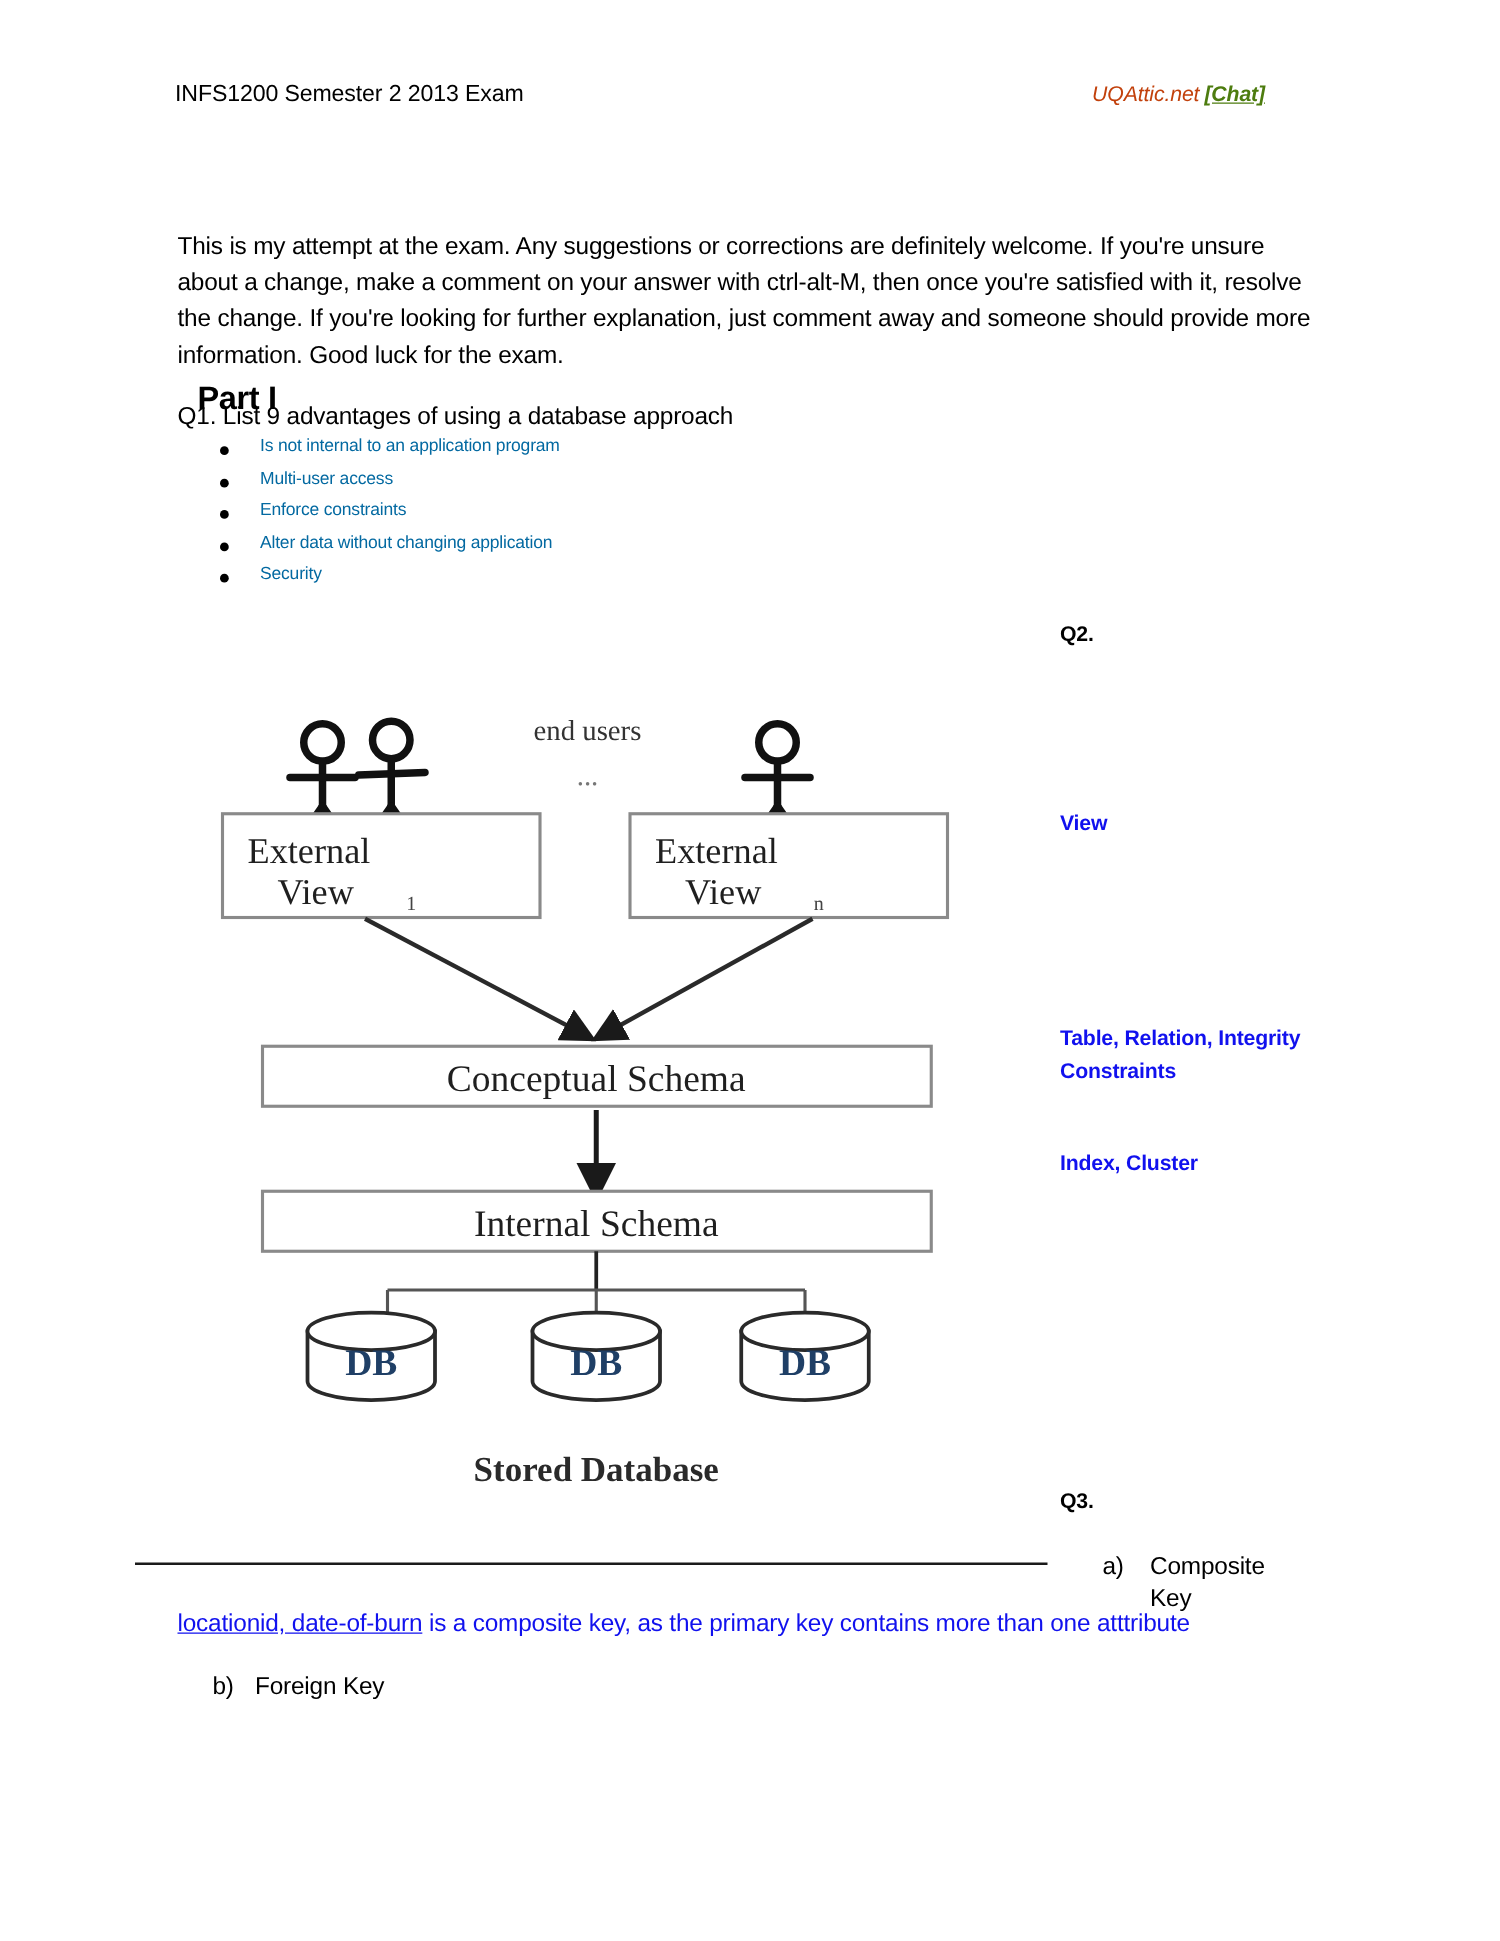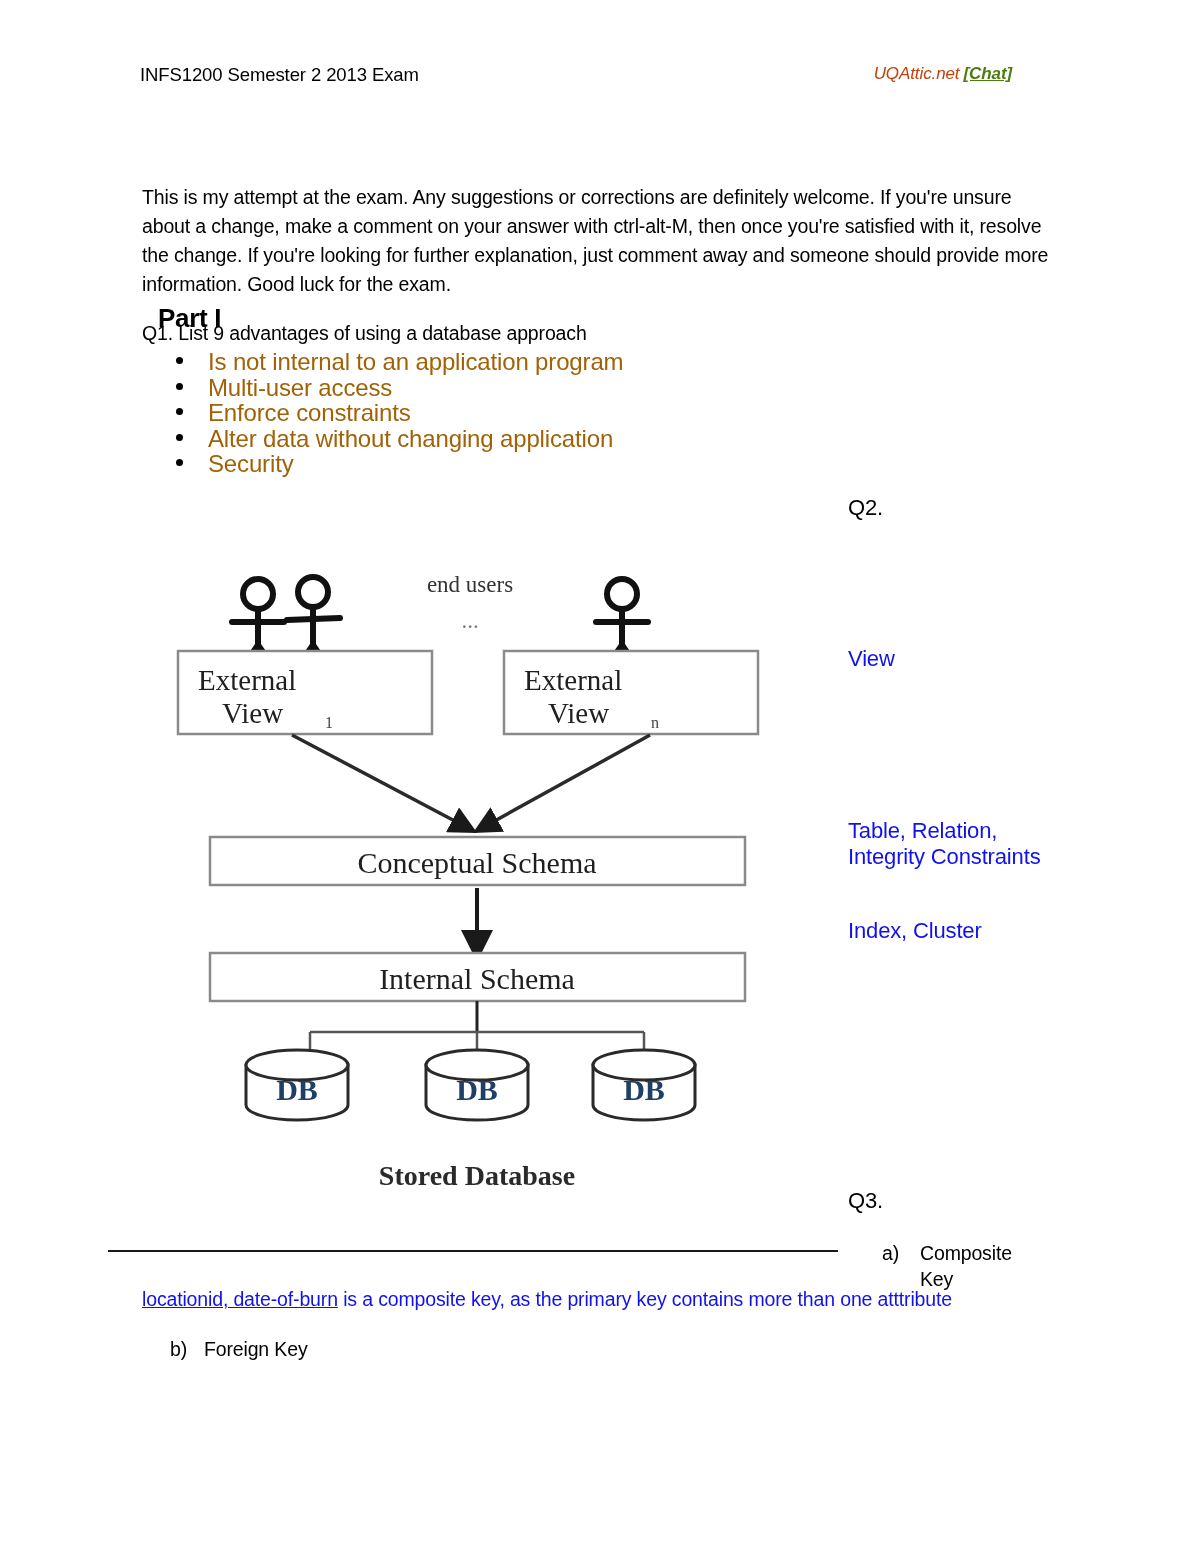--- a/index.html
+++ b/index.html
@@ -17,21 +17,21 @@
   }
 
   
   .page-header {
     position: absolute;
     left: 140px;
     top: 64px;
     width: 872px;
     display: flex;
     justify-content: space-between;
-    align-items: flex-start;
+    align-items: flex-end;
     font-size: 18.5px;
     letter-spacing: -0.1px;
   }
   .header-left { white-space: nowrap; }
   .header-right {
     white-space: nowrap;
     font-style: italic;
     font-size: 17px;
   }
   .header-site { color: #c2410c; }
@@ -78,42 +78,43 @@
     left: 172px;
     top: 348px;
     margin: 0;
     padding: 0;
     list-style: none;
   }
   .bullets li {
     position: relative;
     height: 25.5px;
     padding-left: 36px;
-    font-size: 24px;
-    color: #a16207;
+    font-size: 14px;
+    color: #0369a1;
     letter-spacing: -0.15px;
     white-space: nowrap;
   }
   .bullets li .bullet-dot {
     position: absolute;
     left: 4px;
     top: 9px;
     width: 7px;
     height: 7px;
     background: #000;
     border-radius: 50%;
   }
 
   
   .anno {
     position: absolute;
-    font-size: 22px;
+    font-size: 17px;
     letter-spacing: -0.15px;
     line-height: 26px;
     white-space: pre-line;
+    font-weight: bold;
   }
   .anno.blue { color: #1111ee; }
   .anno.black { color: #000; }
 
   #anno-q2 { left: 848px; top: 495px; }
   #anno-view { left: 848px; top: 646px; }
   #anno-table { left: 848px; top: 818px; width: 210px; white-space: normal; }
   #anno-index { left: 848px; top: 918px; }
   #anno-q3 { left: 848px; top: 1188px; }
 

